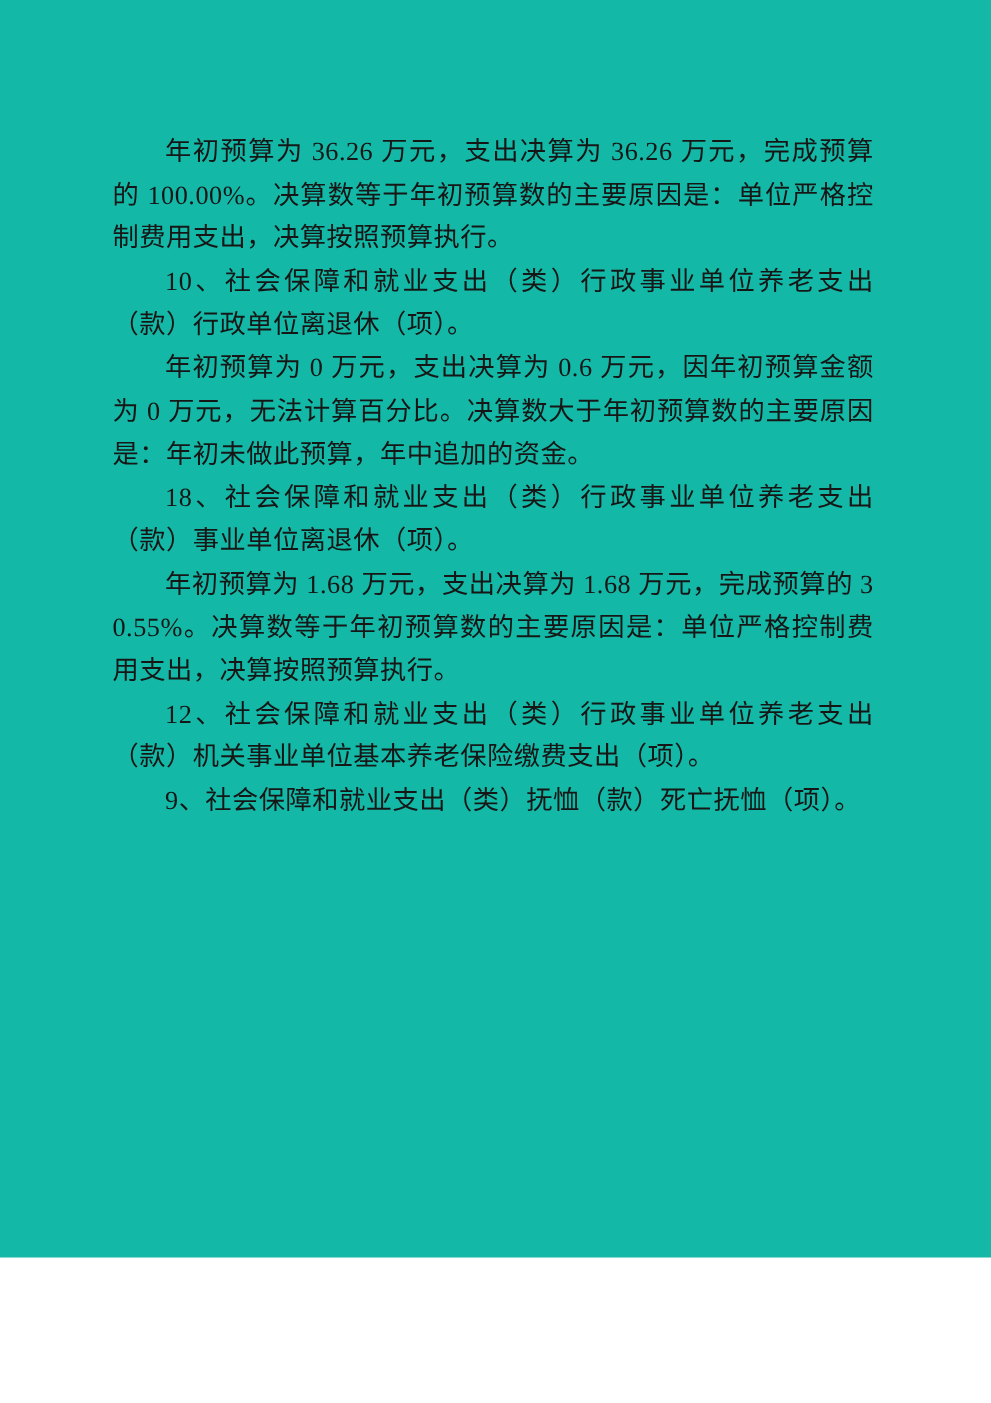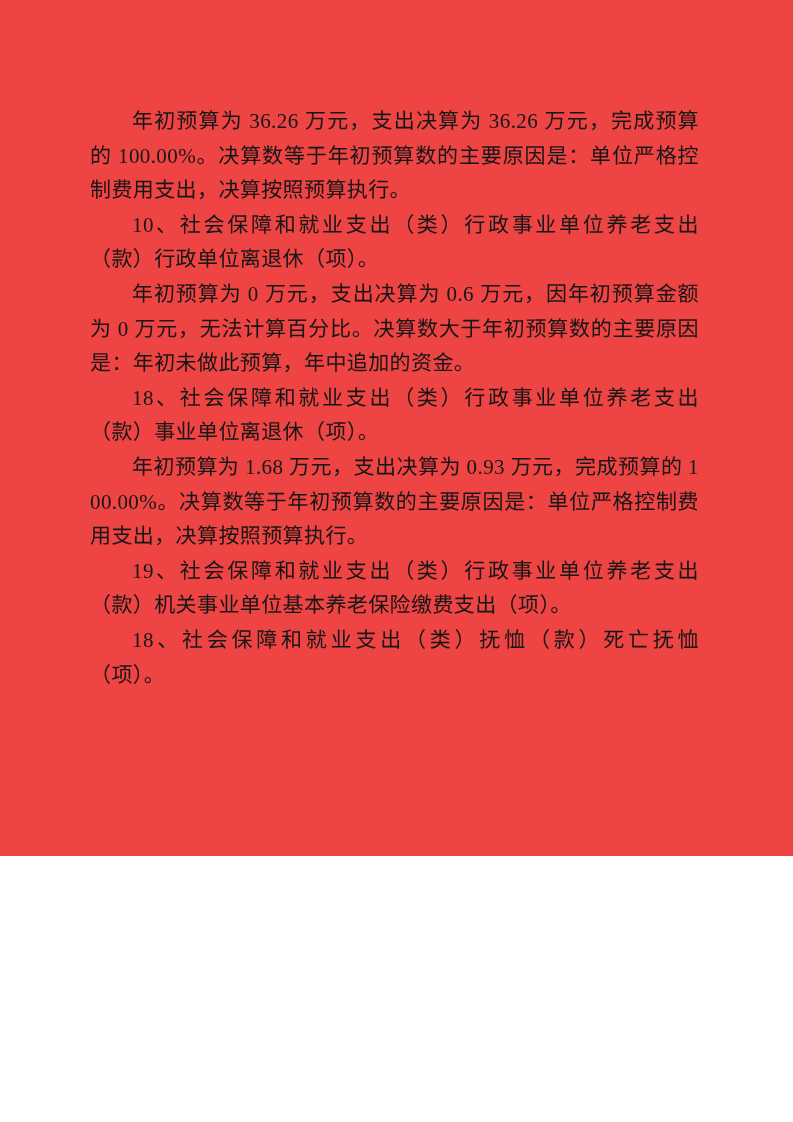--- a/index.html
+++ b/index.html
@@ -8,22 +8,22 @@
     background: #ffffff;
   }
   body {
     width: 793px;
     height: 1122px;
     overflow: hidden;
   }
   .page {
     box-sizing: border-box;
     width: 793px;
-    height: 856px;
-    background: #ef4444;
+    height: 1006px;
+    background: #14b8a6;
     padding: 104px 94px 0 90px;
   }
   .para {
     margin: 0;
     padding: 0;
     font-family: "Liberation Serif", "DejaVu Serif", serif;
     font-size: 21px;
     line-height: 34.6px;
     color: #161616;
     text-align: justify;
@@ -35,17 +35,17 @@
 </style>
 </head>
 <body>
 
 <div class="page">
   <div>
     <p class="para">年初预算为 36.26 万元，支出决算为 36.26 万元，完成预算的 100.00%。决算数等于年初预算数的主要原因是：单位严格控制费用支出，决算按照预算执行。</p>
     <p class="para">10、社会保障和就业支出（类）行政事业单位养老支出（款）行政单位离退休（项）。</p>
     <p class="para">年初预算为 0 万元，支出决算为 0.6 万元，因年初预算金额为 0 万元，无法计算百分比。决算数大于年初预算数的主要原因是：年初未做此预算，年中追加的资金。</p>
     <p class="para">18、社会保障和就业支出（类）行政事业单位养老支出（款）事业单位离退休（项）。</p>
-    <p class="para">年初预算为 1.68 万元，支出决算为 0.93 万元，完成预算的 100.00%。决算数等于年初预算数的主要原因是：单位严格控制费用支出，决算按照预算执行。</p>
-    <p class="para">19、社会保障和就业支出（类）行政事业单位养老支出（款）机关事业单位基本养老保险缴费支出（项）。</p>
-    <p class="para">18、社会保障和就业支出（类）抚恤（款）死亡抚恤（项）。</p>
+    <p class="para">年初预算为 1.68 万元，支出决算为 1.68 万元，完成预算的 30.55%。决算数等于年初预算数的主要原因是：单位严格控制费用支出，决算按照预算执行。</p>
+    <p class="para">12、社会保障和就业支出（类）行政事业单位养老支出（款）机关事业单位基本养老保险缴费支出（项）。</p>
+    <p class="para">9、社会保障和就业支出（类）抚恤（款）死亡抚恤（项）。</p>
   </div>
 </div>
 
 </body></html>

